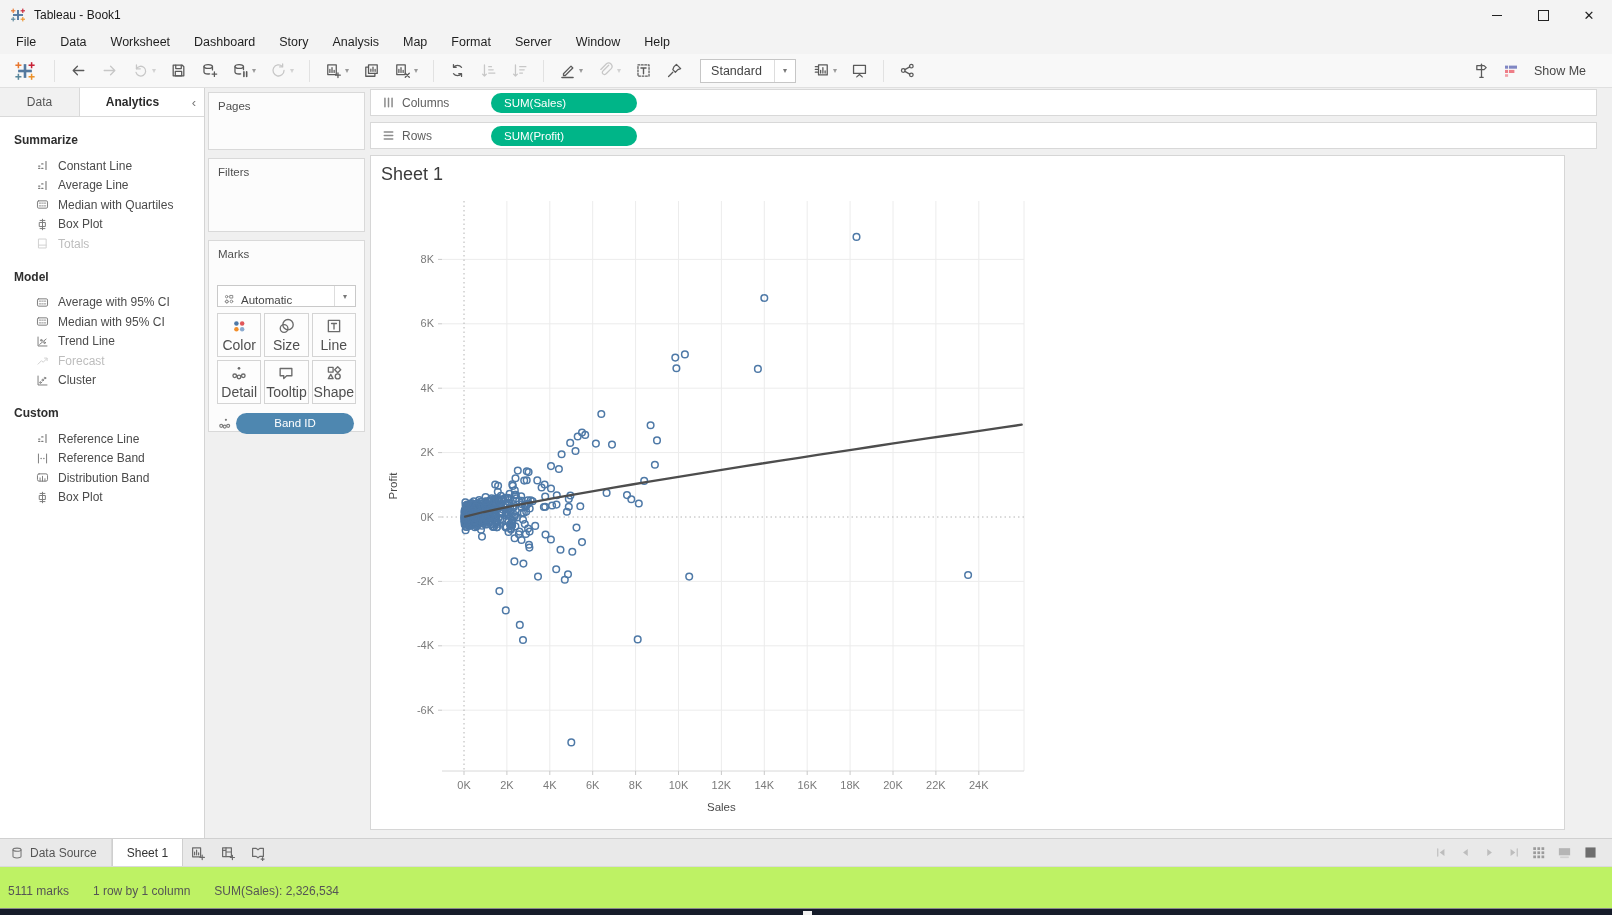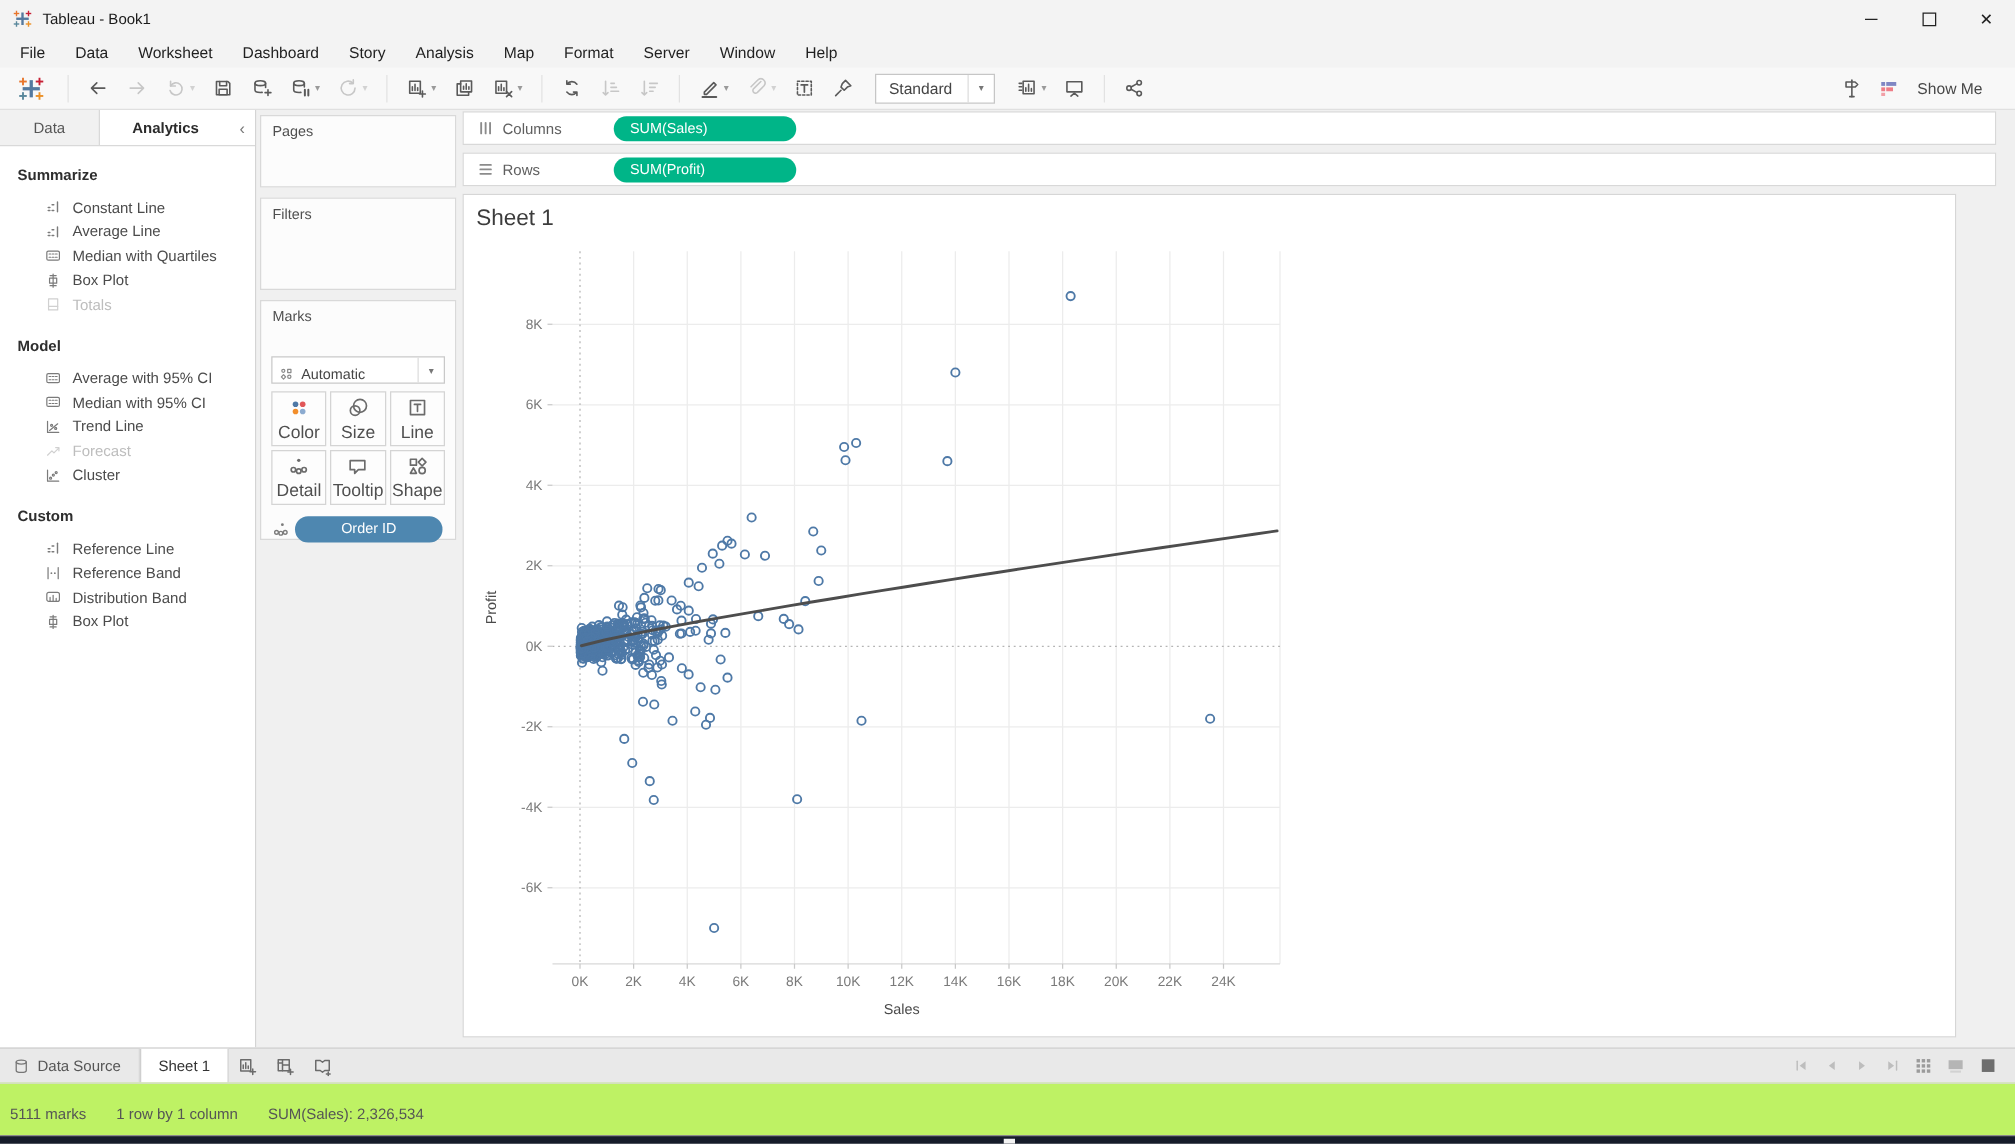--- a/index.html
+++ b/index.html
@@ -598,21 +598,21 @@
       </div>
     <div id="marks-pills">
         <span class="icon">
           <svg width="15" height="15" viewBox="0 0 16 16" fill="none" stroke="currentColor" stroke-width="1.2" stroke-linecap="round" stroke-linejoin="round">
             <circle cx="9.5" cy="4" r="1.2" fill="currentColor" stroke="none"></circle>
             <circle cx="4.5" cy="10.5" r="1.6"></circle>
             <circle cx="8.2" cy="11.3" r="1.6"></circle>
             <circle cx="11.9" cy="10.5" r="1.6"></circle>
           </svg>
         </span>
-        <div class="mark-pill" style="background: rgb(78, 135, 176);">Order ID</div>
+        <div class="mark-pill" style="background: rgb(78, 135, 176);">Band ID</div>
       </div>
   </div>
 
   <div class="shelf" id="shelf-columns">
     <span class="shelf-label">
       <span class="icon" id="col-icon">
           <svg width="15" height="15" viewBox="0 0 16 16" fill="none" stroke="currentColor" stroke-width="1.2" stroke-linecap="round" stroke-linejoin="round">
             <path d="M4.2 3.5v9M8 3.5v9M11.8 3.5v9" stroke-width="1.6"></path>
           </svg>
         </span>

